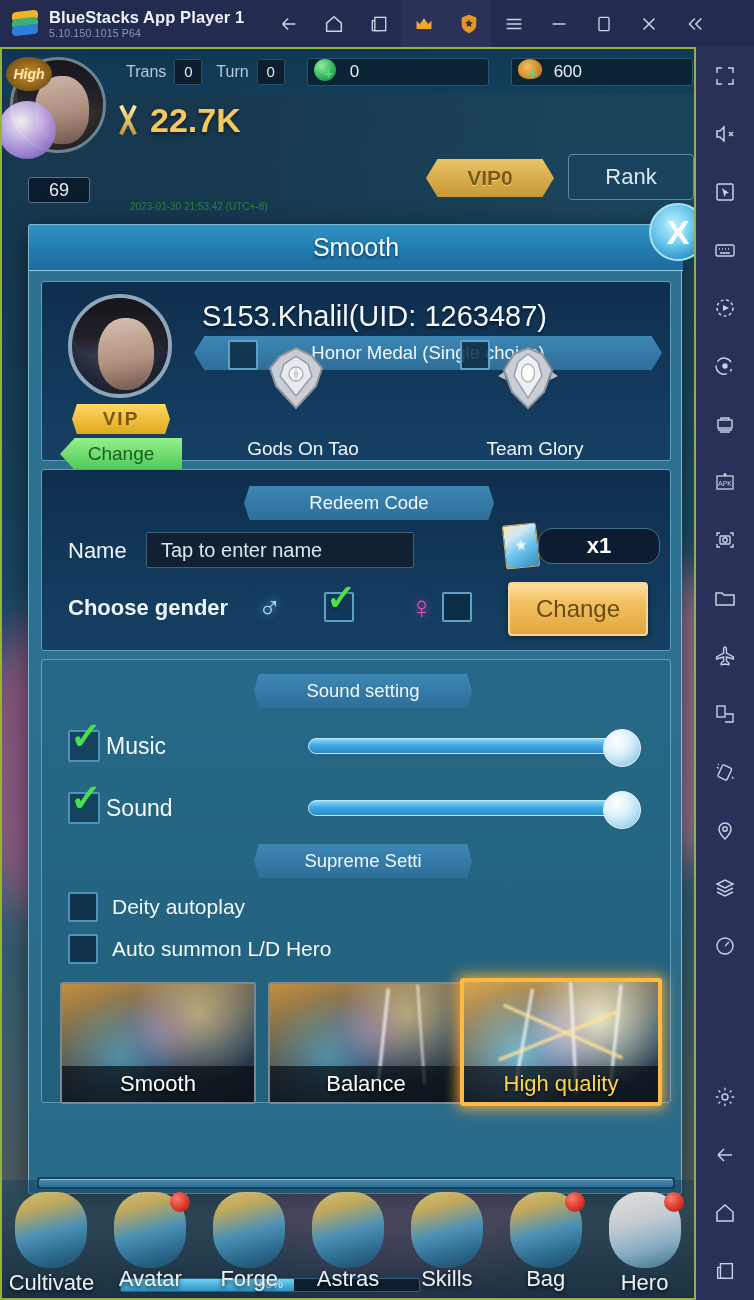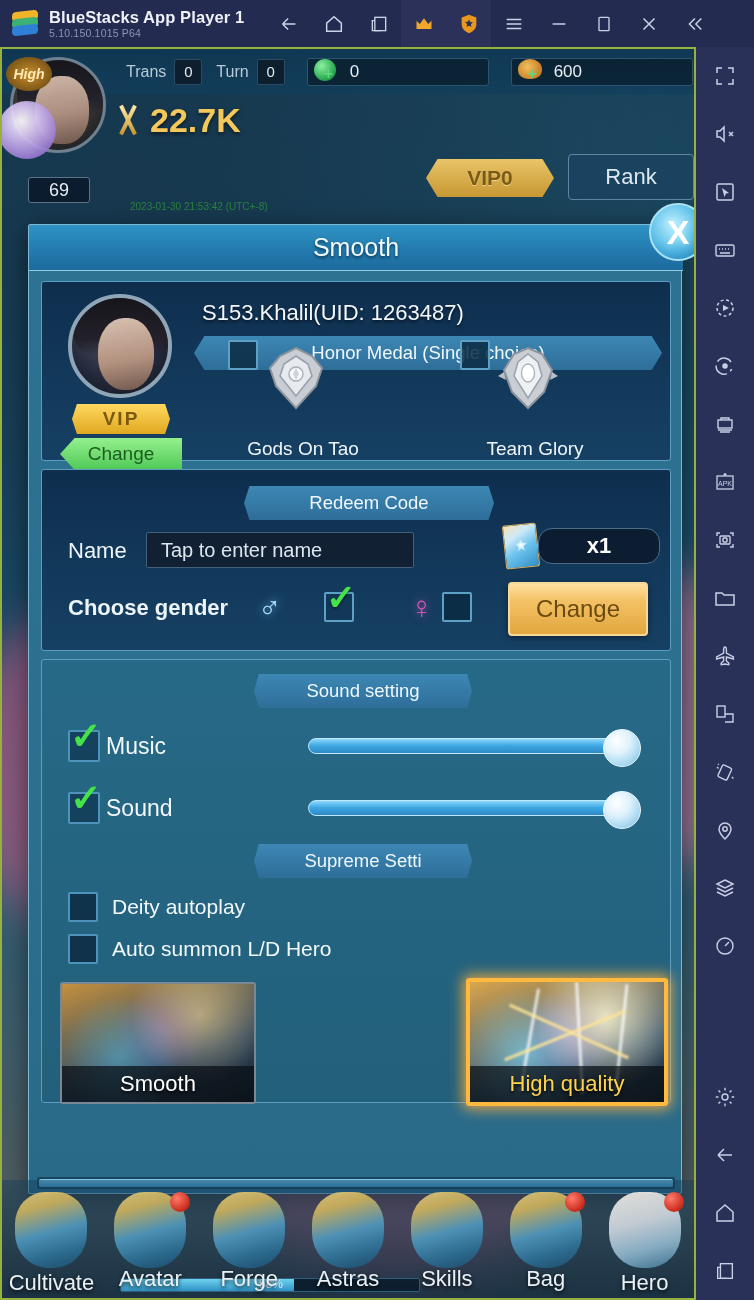--- a/index.html
+++ b/index.html
@@ -216,21 +216,21 @@
   .acct-avatar .face {
     position: absolute; left: 26px; top: 20px; width: 56px; height: 72px; border-radius: 46%;
     background: linear-gradient(170deg,#d8c2b2 0%, #b2917f 58%, #6f584c 100%);
   }
   .acct-avatar .hair {
     position: absolute; left: 2px; top: -4px; width: 100px; height: 62px; border-radius: 50% 50% 30% 30%;
     background: linear-gradient(180deg,#14141a 0%, #232029 72%, rgba(26,26,32,0) 100%);
   }
   .acct-name {
     position: absolute; left: 160px; top: 18px;
-    color: #f2f7fb; font-size: 22px; text-shadow: 0 2px 3px rgba(0,0,0,.6);
+    color: #f2f7fb; font-size: 29px; text-shadow: 0 2px 3px rgba(0,0,0,.6);
   }
   .hex-band {
     position: absolute; height: 34px;
     background: linear-gradient(180deg,#3d87b4,#2e6e99);
     clip-path: polygon(2.2% 0,97.8% 0,100% 50%,97.8% 100%,2.2% 100%,0 50%);
     display: flex; align-items: center; justify-content: center;
     color: #f0f8ff; font-size: 18.5px;
   }
   .medal-band { left: 152px; top: 54px; width: 468px; }
   .vip-tag {
@@ -770,22 +770,31 @@
           <div class="slbl2">Auto summon L/D Hero</div>
         </div>
 
         <div class="q-thumb" style="left:18px;top:322px;">
           <div class="scene"></div>
           <div class="bar">
             <div class="qlbl">Smooth</div>
           </div>
         </div>
 
-
-        <div class="q-thumb sel" style="left:418px;top:318px;width:202px;height:128px;margin-left:6px;">
+        <div class="q-thumb" style="left:226px;top:322px;">
+          <div class="scene">
+            <div class="ray" style="left:112px;top:4px;width:3px;height:92px;transform:rotate(6deg);"></div>
+            <div class="ray" style="left:150px;top:0px;width:2px;height:100px;transform:rotate(-4deg);"></div>
+          </div>
+          <div class="bar">
+            <div class="qlbl">Balance</div>
+          </div>
+        </div>
+
+        <div class="q-thumb sel" style="left:418px;top:318px;width:202px;height:128px;">
           <div class="scene">
             <div class="ray" style="left:58px;top:6px;width:3px;height:104px;transform:rotate(10deg);"></div>
             <div class="ray" style="left:108px;top:0px;width:3px;height:112px;transform:rotate(-3deg);"></div>
             <div class="ray" style="left:150px;top:2px;width:3px;height:106px;transform:rotate(6deg);"></div>
             <div class="ray" style="left:30px;top:52px;width:130px;height:3px;transform:rotate(-22deg);background:rgba(255,228,150,.9);"></div>
             <div class="ray" style="left:34px;top:48px;width:130px;height:3px;transform:rotate(24deg);background:rgba(255,228,150,.9);"></div>
           </div>
           <div class="bar">
             <div class="qlbl">High quality</div>
           </div>

